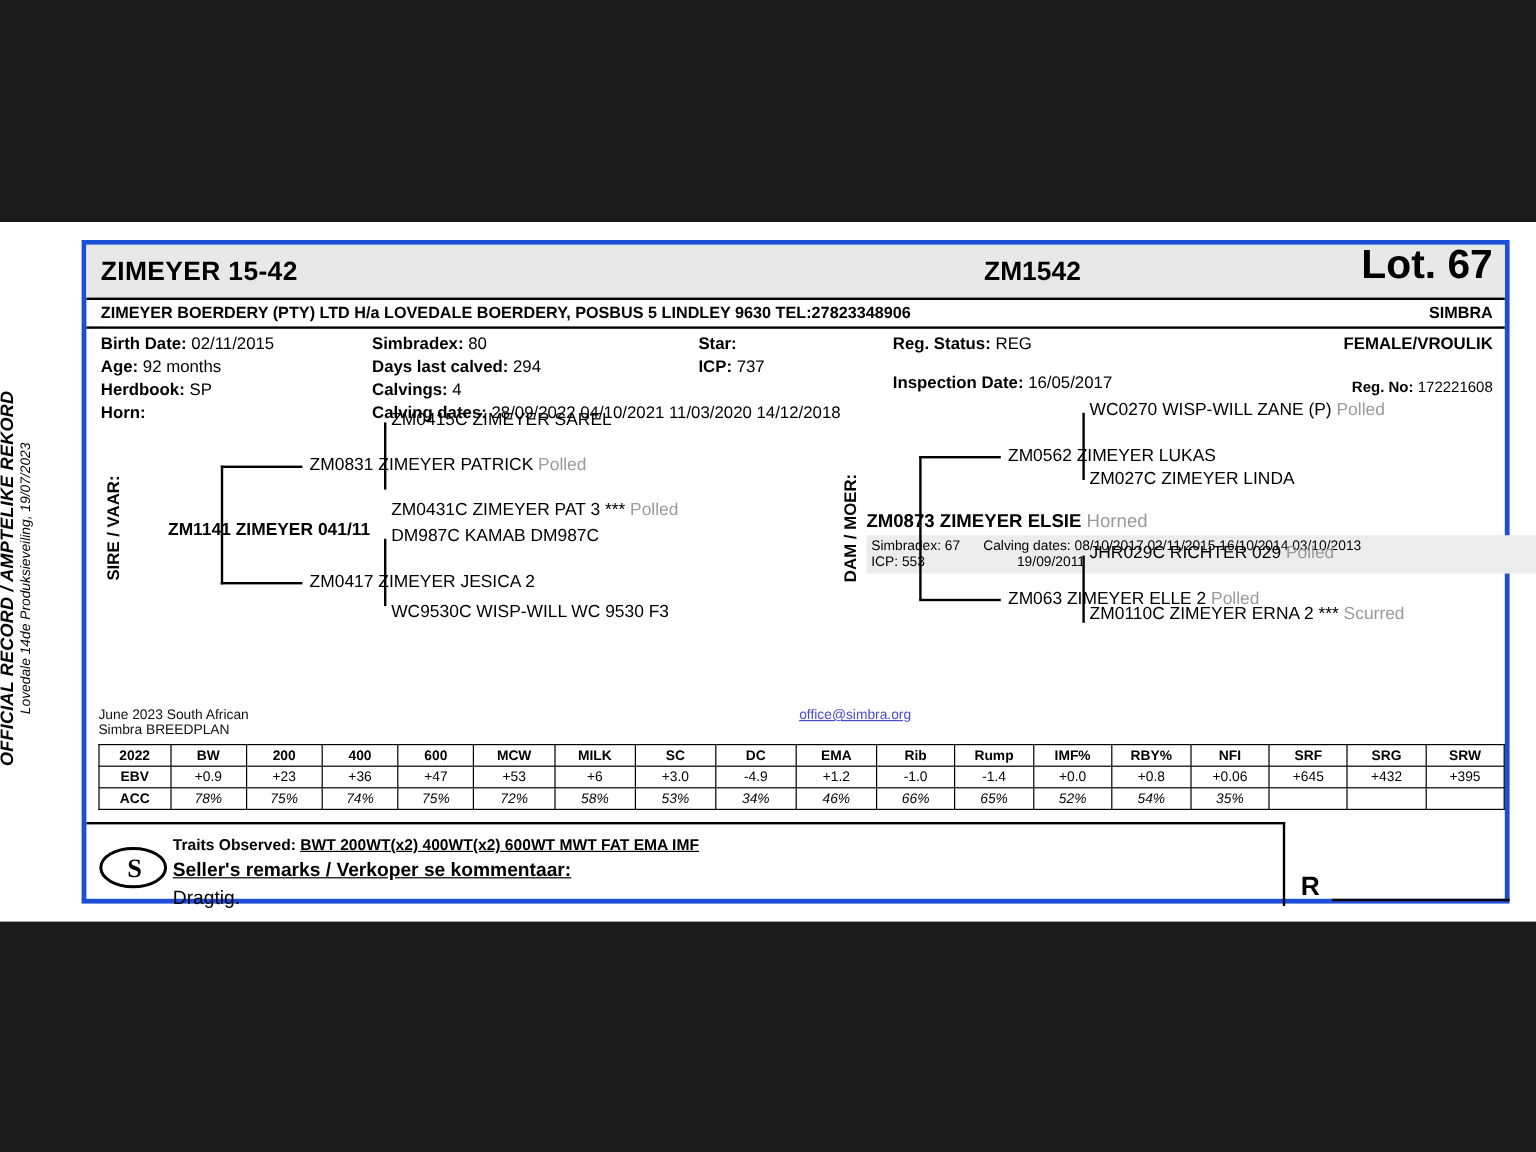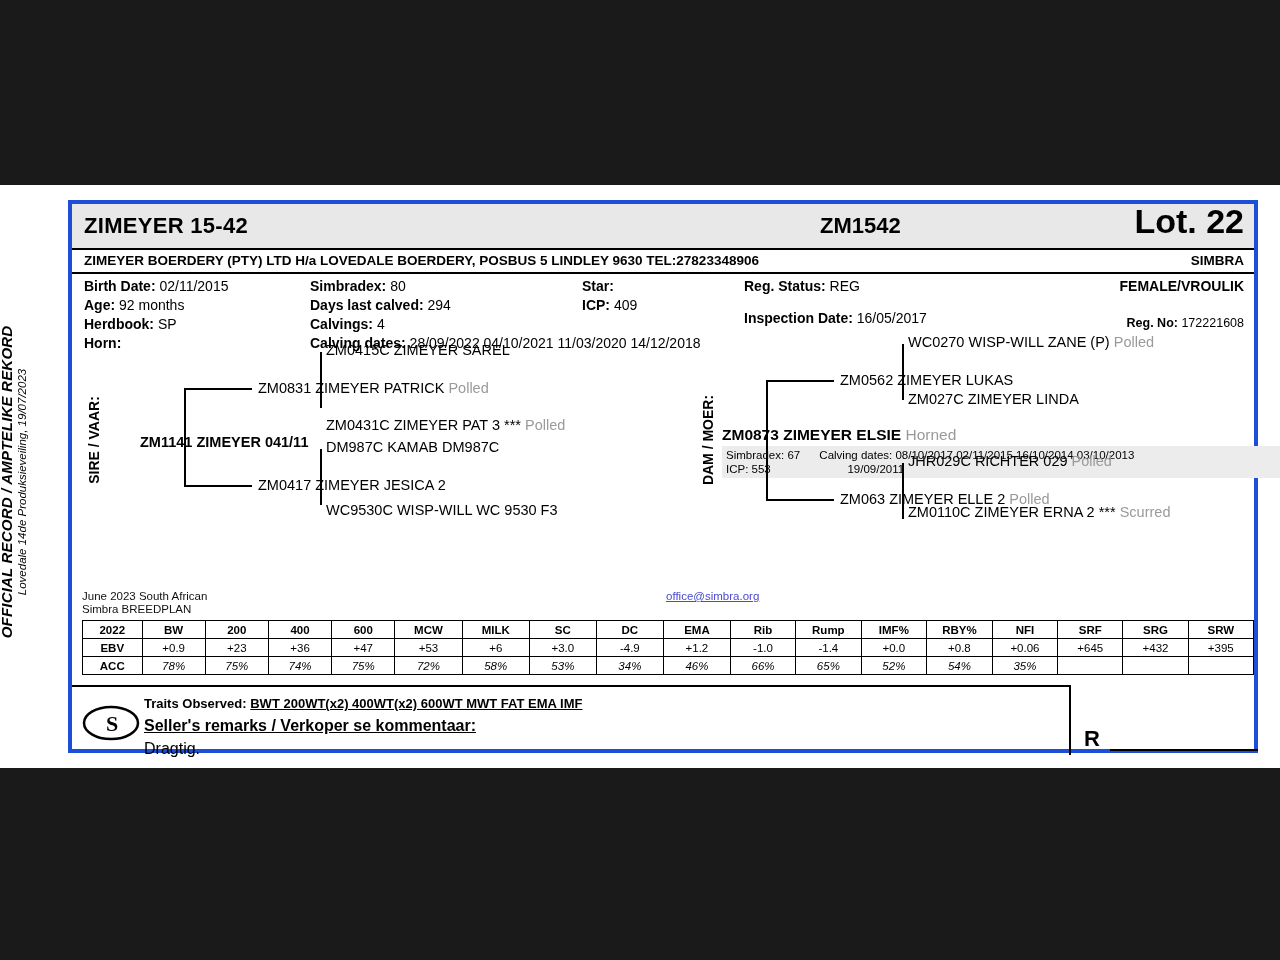--- a/index.html
+++ b/index.html
@@ -81,21 +81,21 @@
       <div class="l1">OFFICIAL RECORD / AMPTELIKE REKORD</div>
       <div class="l2">Lovedale 14de Produksieveiling, 19/07/2023</div>
     </div>
   </div>
 
   <div class="card">
 
     <div class="hdr">
       <div class="name">ZIMEYER 15-42</div>
       <div class="reg">ZM1542</div>
-      <div class="lot">Lot. 22</div>
+      <div class="lot">Lot. 67</div>
     </div>
 
     <div class="subhdr">
       <div class="addr">ZIMEYER BOERDERY (PTY) LTD H/a LOVEDALE BOERDERY, POSBUS 5 LINDLEY 9630 TEL:27823348906</div>
       <div class="breed">SIMBRA</div>
     </div>
 
     <div class="info">
       <div class="cell" style="left:12px;top:4px;">
         <b>Birth Date:</b>
@@ -130,21 +130,21 @@
         <b>Calving dates:</b>
         <span>28/09/2022   04/10/2021   11/03/2020   14/12/2018</span>
       </div>
 
       <div class="cell" style="left:510px;top:4px;">
         <b>Star:</b>
         <span></span>
       </div>
       <div class="cell" style="left:510px;top:23px;">
         <b>ICP:</b>
-        <span>409</span>
+        <span>737</span>
       </div>
 
       <div class="cell" style="left:672px;top:4px;">
         <b>Reg. Status:</b>
         <span>REG</span>
       </div>
       <div class="cell" style="left:672px;top:36px;">
         <b>Inspection Date:</b>
         <span>16/05/2017</span>
       </div>

